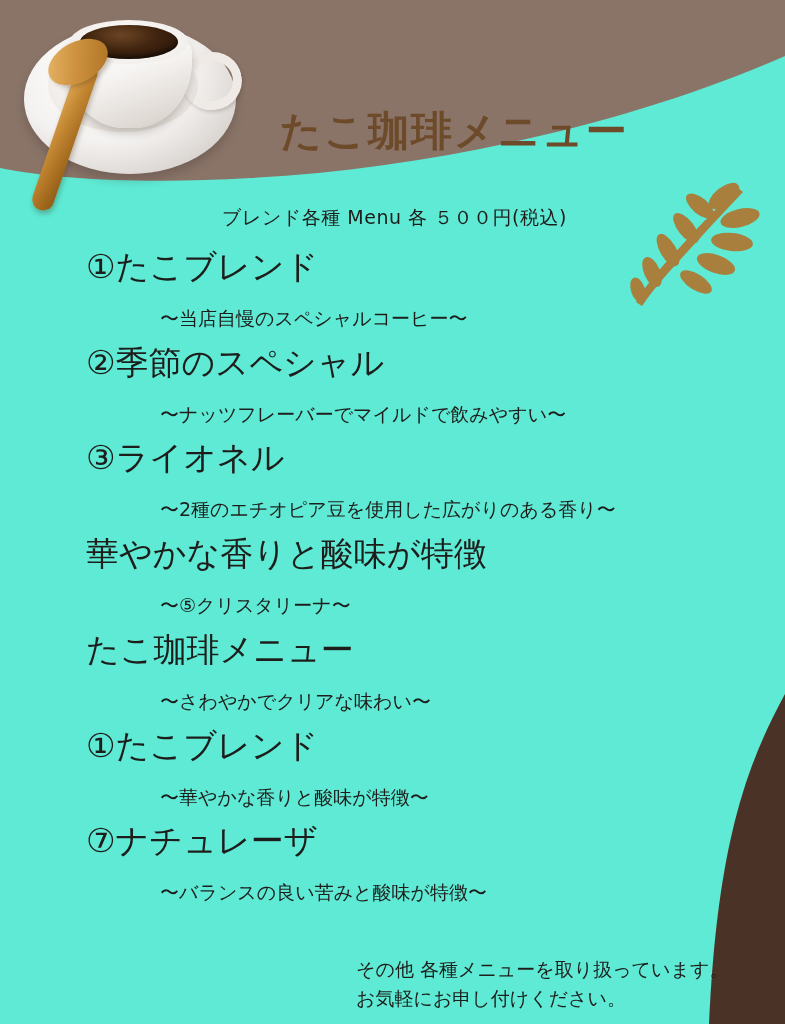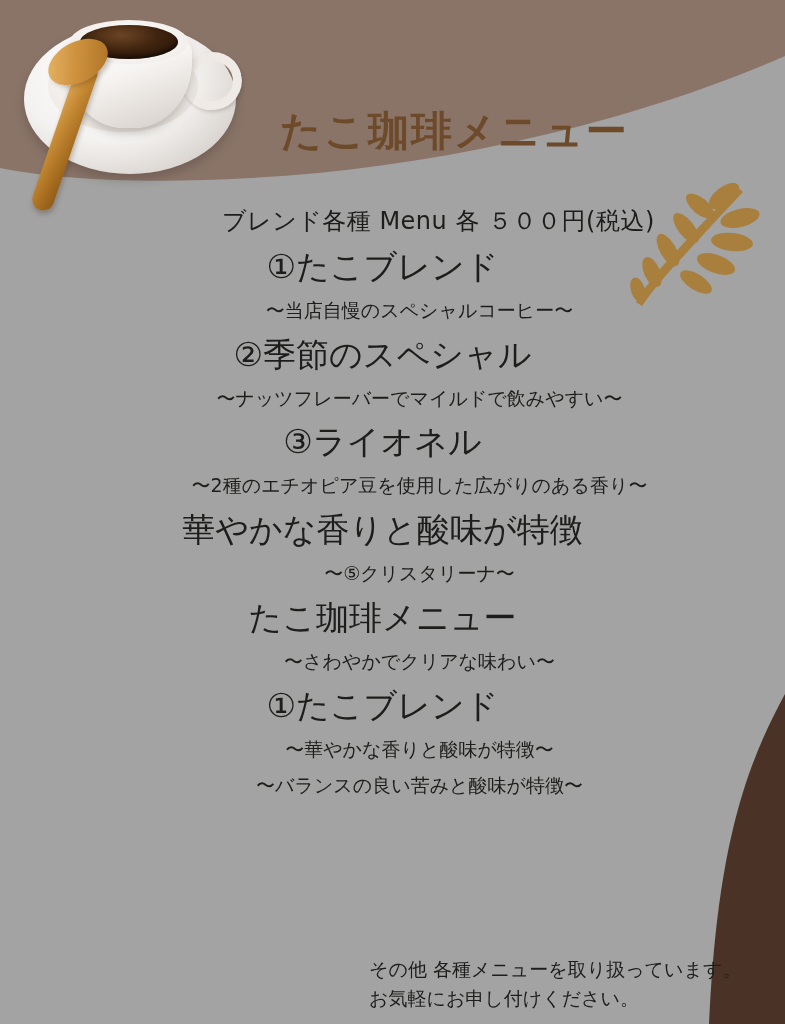--- a/index.html
+++ b/index.html
@@ -10,21 +10,21 @@
     width: 785px;
     height: 1024px;
     background: #ffffff;
     font-family: "Liberation Sans", sans-serif;
     overflow: hidden;
   }
   .page {
     position: relative;
     width: 785px;
     height: 1024px;
-    background: #a3a3a3;
+    background: #5eead4;
     overflow: hidden;
   }
 
   
   .top-band {
     position: absolute;
     left: 0;
     top: 0;
     width: 785px;
     height: 200px;
@@ -158,70 +158,68 @@
     height: 145px;
     pointer-events: none;
   }
 
   
   .subtitle {
     position: absolute;
     left: 222px;
     top: 205px;
     font-family: "DejaVu Sans", "Liberation Sans", sans-serif;
-    font-size: 24px;
+    font-size: 19px;
     color: #1d1d1b;
     letter-spacing: 0.5px;
     white-space: nowrap;
   }
 
   
   .menu-list {
     position: absolute;
     left: 0;
     top: 248px;
     width: 679px;
-    text-align: center;
   }
   .menu-item {
     position: relative;
     margin-bottom: 14px;
   }
   .item-name {
     font-family: "DejaVu Sans", "Liberation Sans", sans-serif;
     font-size: 33px;
     color: #1d1d1b;
     padding-left: 86px;
     line-height: 1.18;
     white-space: nowrap;
   }
   .item-desc {
     font-family: "DejaVu Sans", "Liberation Sans", sans-serif;
     font-size: 19px;
     color: #1d1d1b;
     padding-left: 160px;
-    margin-top: 12px;
+    margin-top: 20px;
     line-height: 1.2;
     white-space: nowrap;
   }
 
   
   .footer {
     position: absolute;
     left: 356px;
     top: 955px;
     width: 400px;
   }
   .footer-line {
     font-family: "DejaVu Sans", "Liberation Sans", sans-serif;
     font-size: 19px;
     color: #1d1d1b;
     line-height: 1.5;
     white-space: nowrap;
-    margin-left: 13px;
   }
 </style>
 </head>
 <body>
 
 <div class="page">
 
   <div class="top-band">
     <svg width="785" height="200" viewBox="0 0 785 200" xmlns="http://www.w3.org/2000/svg">
       <path d="M0,0 L785,0 L785,56 C640,120 440,168 250,178 C150,184 60,180 0,168 Z" fill="#8a7468"></path>
@@ -292,20 +290,21 @@
       <div class="item-name">たこ珈琲メニュー</div>
       <div class="item-desc">〜さわやかでクリアな味わい〜</div>
     </div>
 
     <div class="menu-item">
       <div class="item-name">①たこブレンド</div>
       <div class="item-desc">〜華やかな香りと酸味が特徴〜</div>
     </div>
 
     <div class="menu-item">
+      <div class="item-name">⑦ナチュレーザ</div>
       <div class="item-desc">〜バランスの良い苦みと酸味が特徴〜</div>
     </div>
 
 
   </div>
 
   <div class="bottom-corner">
     <svg width="300" height="330" viewBox="0 0 300 330" xmlns="http://www.w3.org/2000/svg">
       <path d="M300,0 C262,70 232,150 224,330 L300,330 Z" fill="#4a3326"></path>
       <path d="M300,36 C270,100 246,180 240,330 L300,330 Z" fill="#4a3326" opacity="0"></path>

